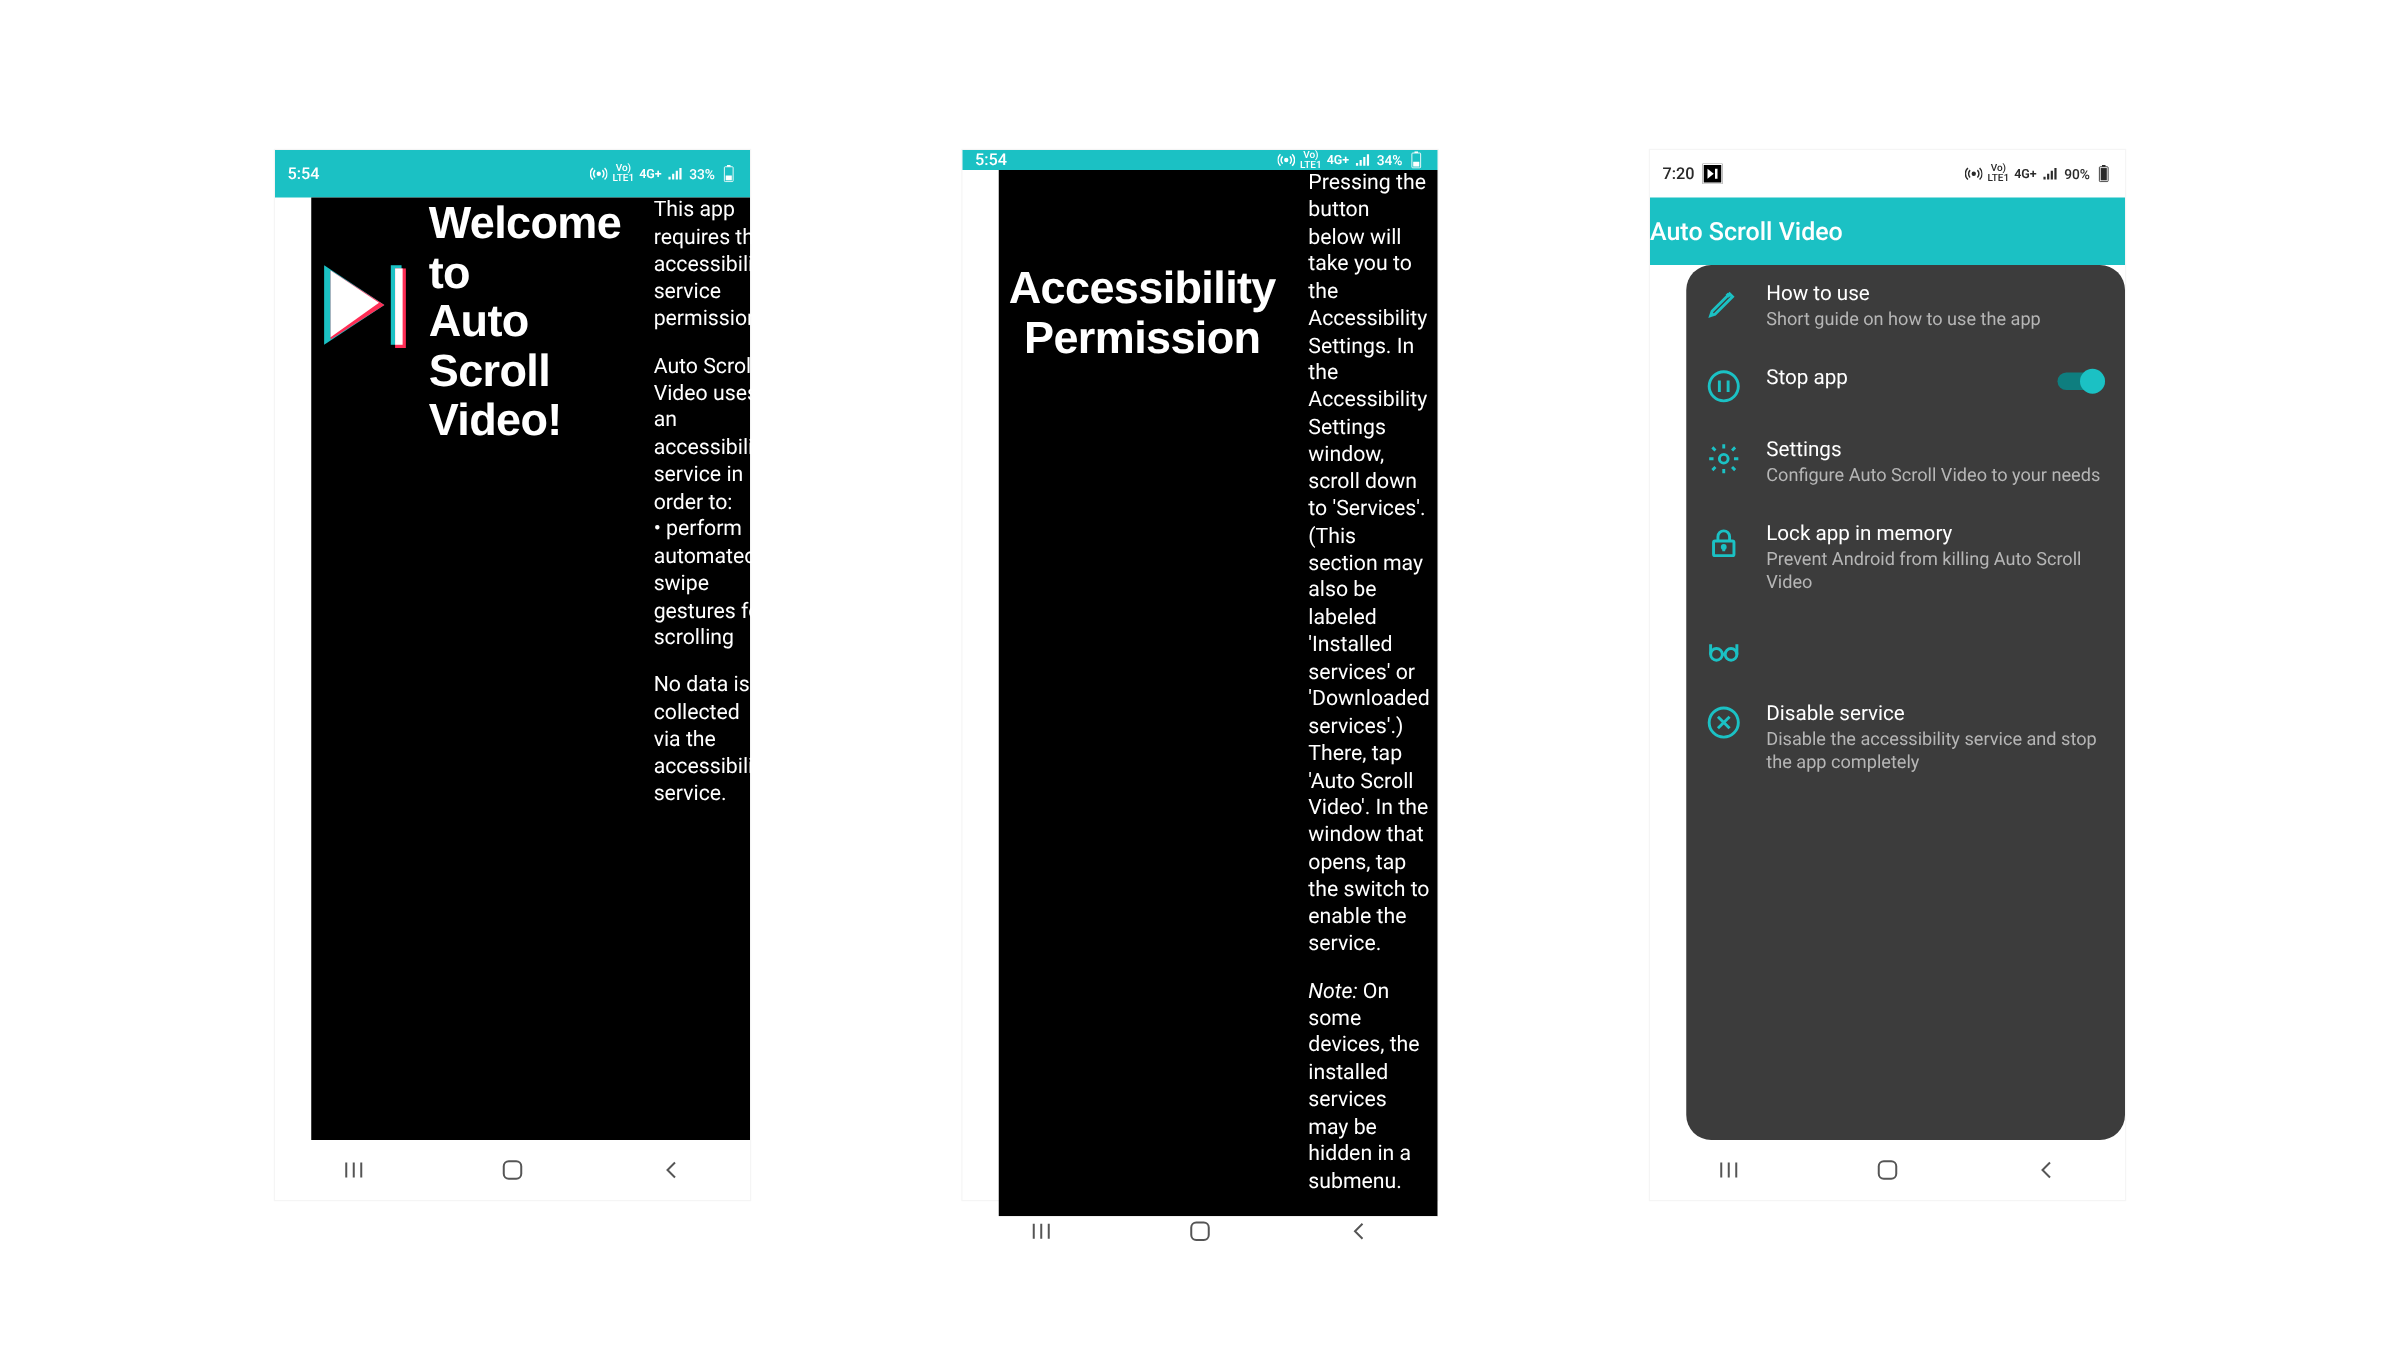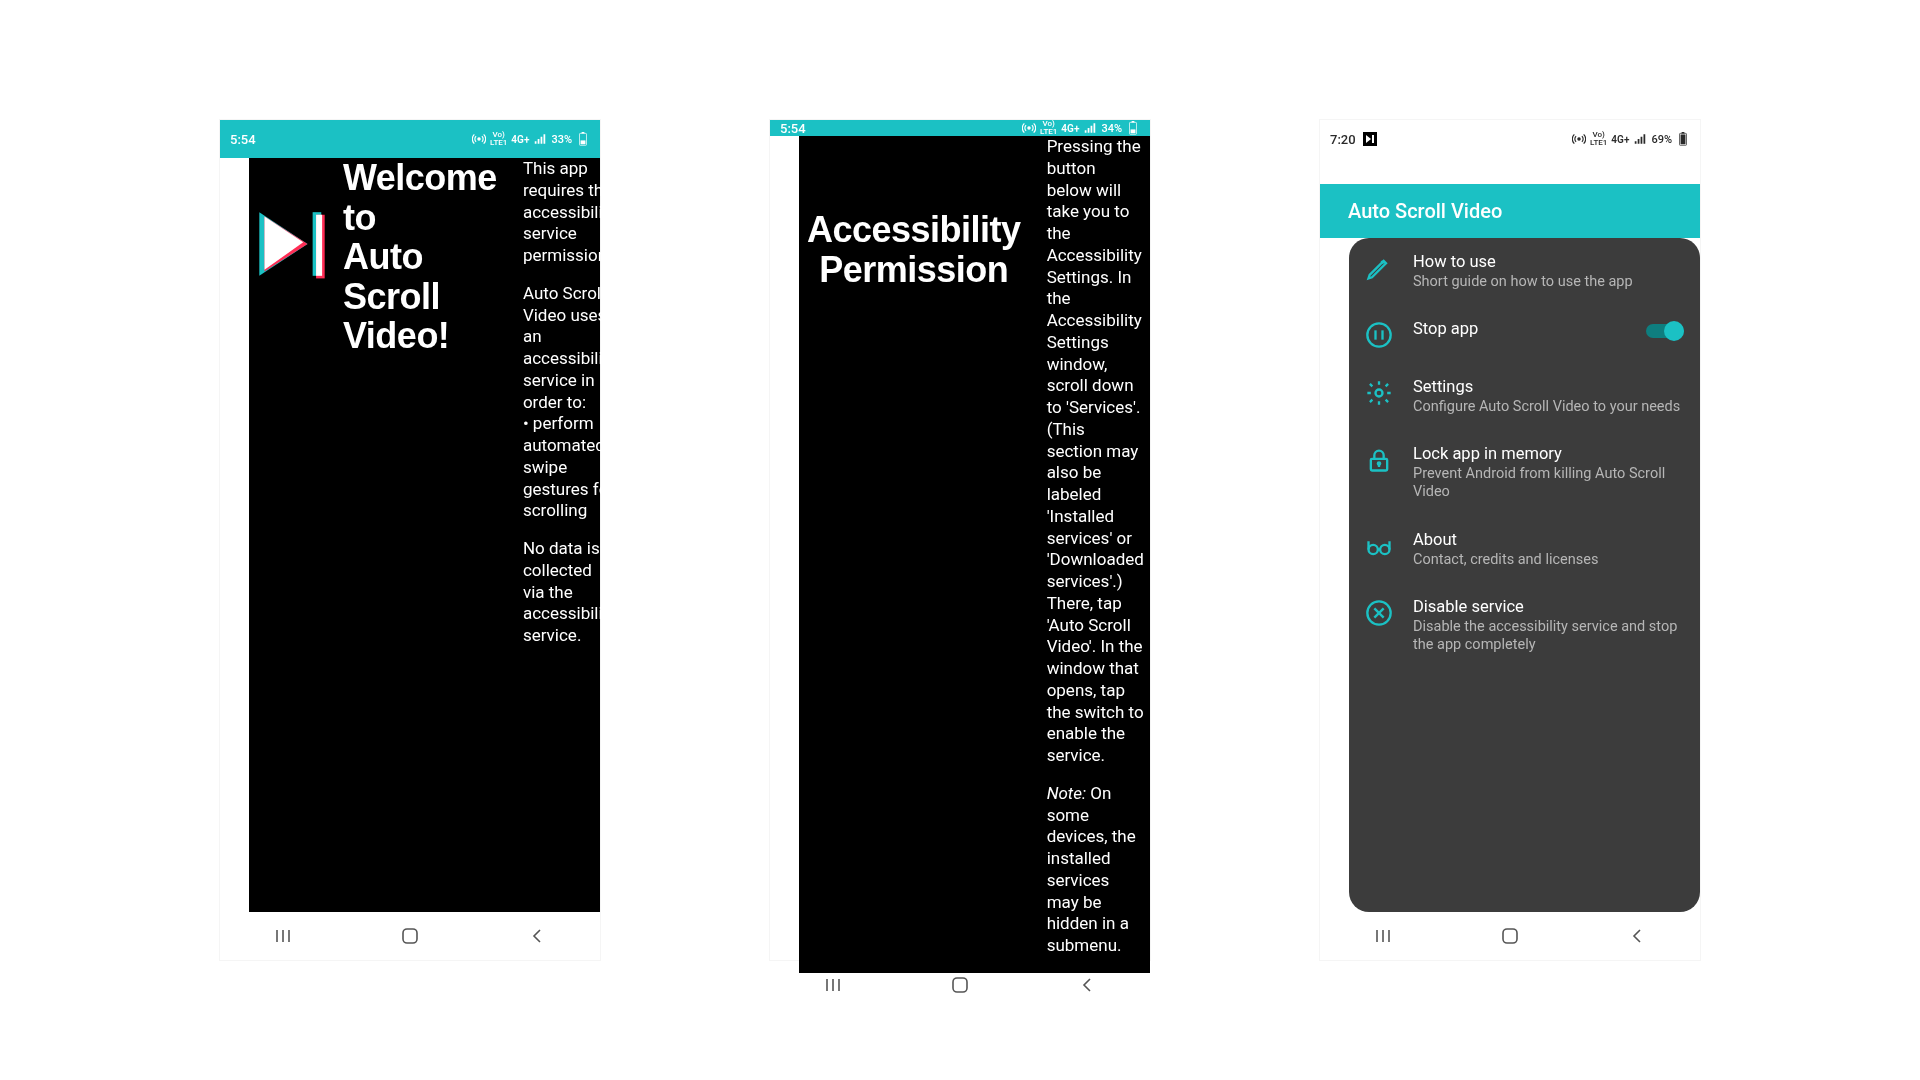--- a/index.html
+++ b/index.html
@@ -108,24 +108,23 @@
   }
   .note-em { font-style: italic; }
 
   
   .app-bar {
     height: 54px;
     background: #1bc1c4;
     color: #ffffff;
     display: flex;
     align-items: center;
-    padding: 0 28px;
+    padding: 0 0;
     font-size: 20px;
     font-weight: 500;
-    margin-top: 26px;
   }
   .menu-list {
     display: flex;
     flex-direction: column;
   }
   .menu-item {
     display: flex;
     align-items: flex-start;
     padding: 14px 16px;
     gap: 20px;
@@ -305,21 +304,21 @@
           <path d="M7 17a7 7 0 0 1 0-10M17 7a7 7 0 0 1 0 10M4 20a11 11 0 0 1 0-16M20 4a11 11 0 0 1 0 16"></path>
         </svg>
       <span style="display:flex;flex-direction:column;align-items:center;line-height:1;">
         <span class="status-small">Vo)</span>
         <span class="status-small">LTE1</span>
       </span>
       <span style="font-size:10px;font-weight:600">4G+</span>
       <svg viewBox="0 0 24 24" fill="currentColor" width="14" height="14">
           <path d="M3 20h3v-4H3zM8 20h3v-8H8zM13 20h3V8h-3zM18 20h3V4h-3z"></path>
         </svg>
-      <span>69%</span>
+      <span>90%</span>
       <svg viewBox="0 0 12 20" width="8" height="14" fill="currentColor">
           <rect x="1" y="2" width="10" height="17" rx="1" fill="none" stroke="currentColor"></rect>
           <rect x="4" y="0" width="4" height="2"></rect>
           <rect x="2.5" y="3.5" width="7" height="14"></rect>
         </svg>
     </span>
   </div>
   <div class="app-bar">
     <span>Auto Scroll Video</span>
   </div>
@@ -385,24 +384,20 @@
       </div>
 
       <div class="menu-item">
         <span class="menu-icon">
           <svg viewBox="0 0 24 24" fill="none" stroke="currentColor" stroke-width="2">
               <circle cx="7" cy="15" r="4"></circle>
               <circle cx="17" cy="15" r="4"></circle>
               <path d="M11 15h2M3 15V8M21 15V8"></path>
             </svg>
         </span>
-        <div class="menu-text">
-          <div class="menu-title">About</div>
-          <div class="menu-sub">Contact, credits and licenses</div>
-        </div>
       </div>
 
       <div class="menu-item">
         <span class="menu-icon">
           <svg viewBox="0 0 24 24" fill="none" stroke="currentColor" stroke-width="2">
               <circle cx="12" cy="12" r="10"></circle>
               <line x1="8" y1="8" x2="16" y2="16"></line>
               <line x1="16" y1="8" x2="8" y2="16"></line>
             </svg>
         </span>

